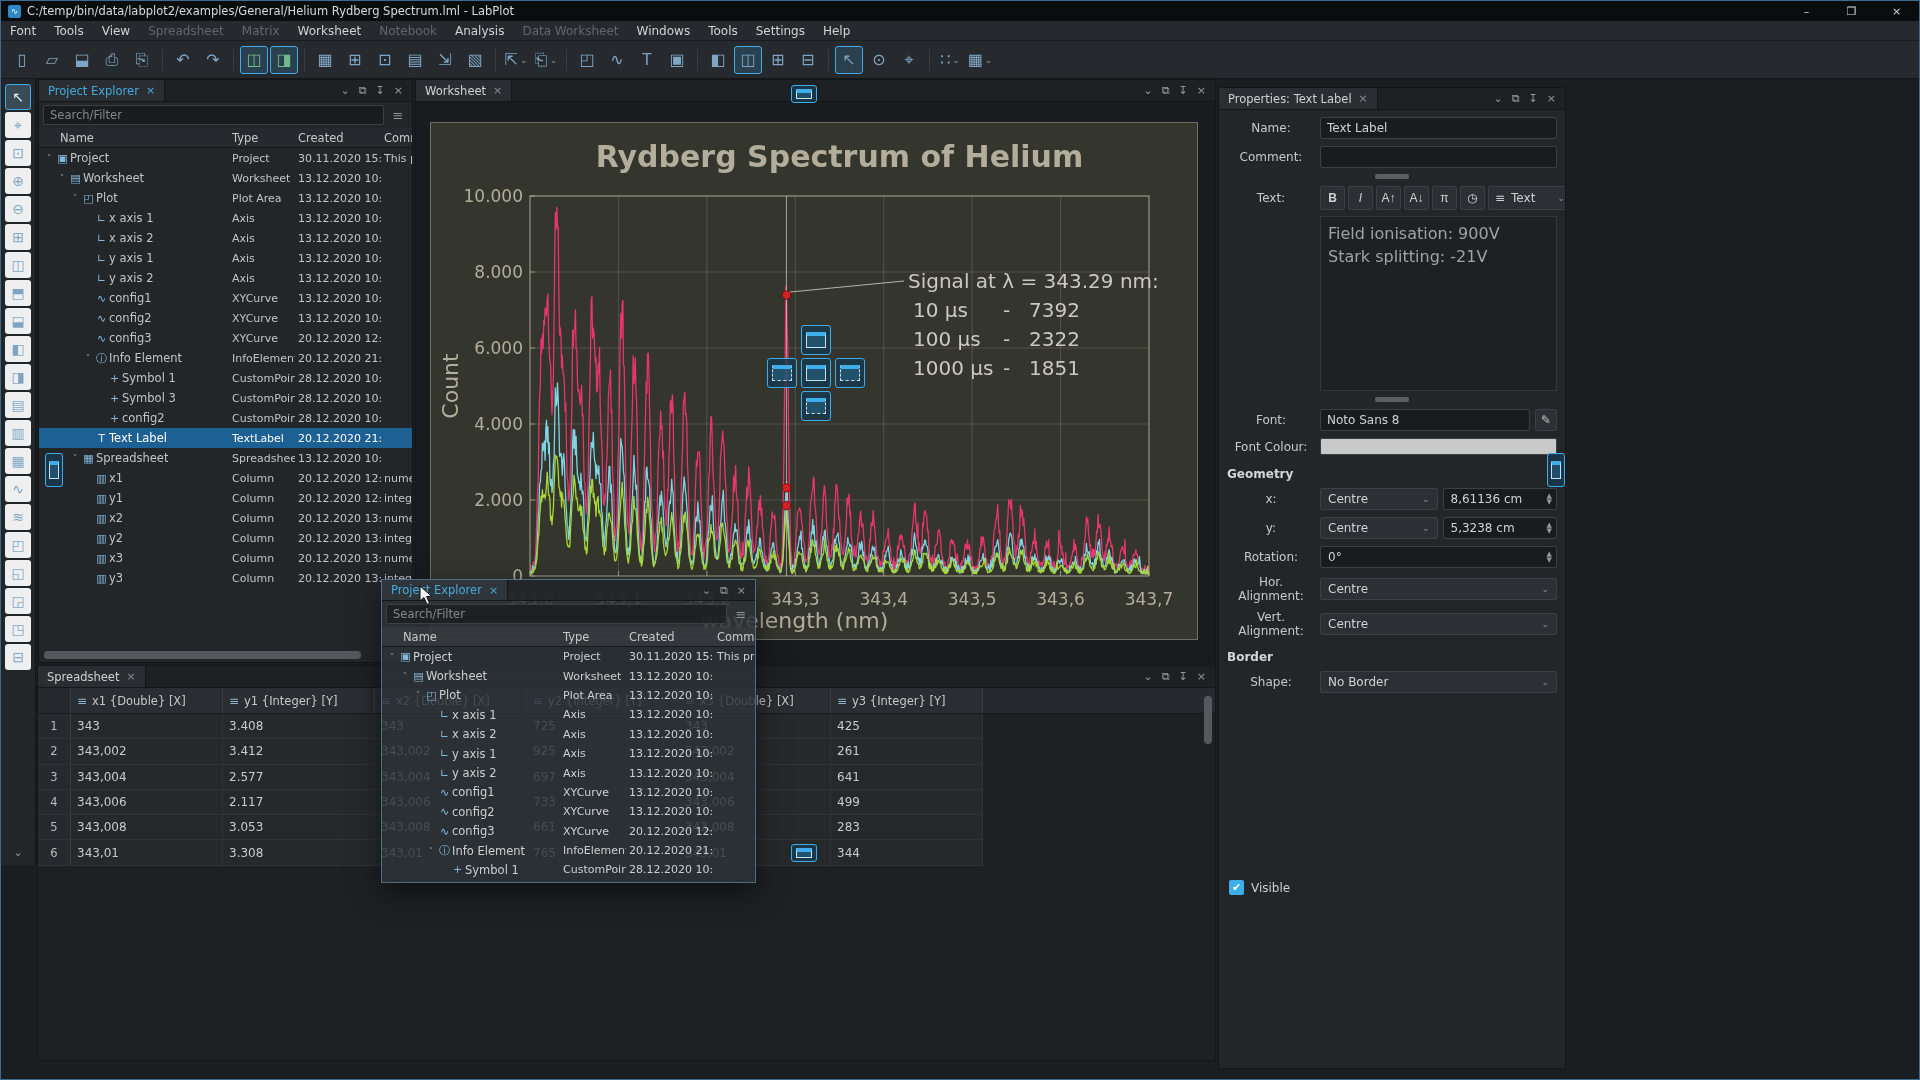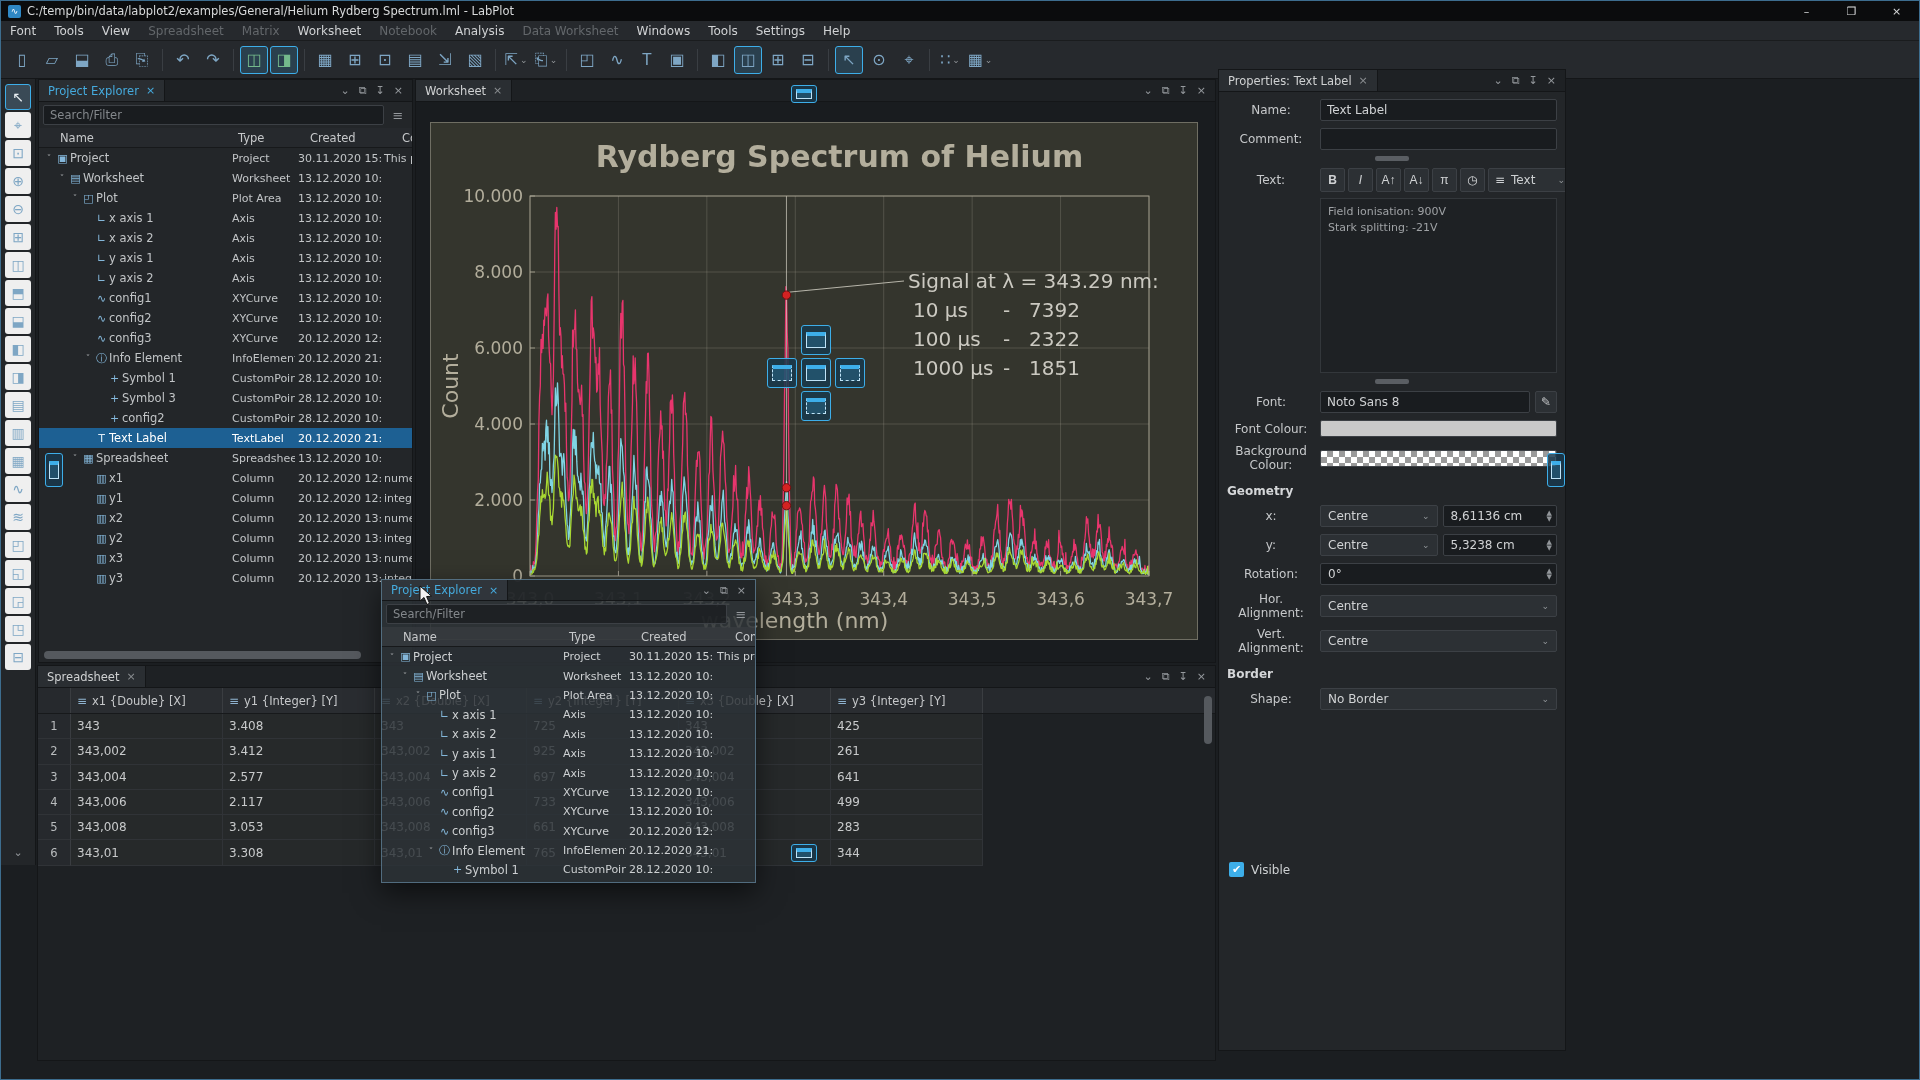--- a/index.html
+++ b/index.html
@@ -53,21 +53,21 @@
     color:#95999d; font-size:11px; }
 
   
   #explorer-dock { left:37px; top:78px; width:375px; height:584px; }
   .search-row { height:26px; display:flex; align-items:center; gap:4px; padding:2px 4px; }
   .search-input { flex:1; height:20px; background:#191c1f; border:1px solid #3c4045; border-radius:2px;
     color:#c8cacb; font-size:11.5px; padding:0 6px; font-family:"DejaVu Sans",sans-serif; }
   .search-input::placeholder { color:#84888c; }
   .filter-btn { width:20px; text-align:center; color:#95999d; font-size:13px; }
   .tree-header, .tree-row { display:grid; grid-template-columns:190px 66px 86px 1fr; align-items:center; }
-  .tree-header { height:20px; background:#26292d; border-bottom:1px solid #17191b; color:#c6c8ca; font-size:11.5px;gap:6px; }
+  .tree-header { height:20px; background:#26292d; border-bottom:1px solid #17191b; color:#c6c8ca; font-size:11.5px; }
   .tree-header > div { padding-left:3px; overflow:hidden; white-space:nowrap; }
   .tree-header > div:first-child { padding-left:21px; }
   .tree-row { height:20px; font-size:11.5px; color:#c2c5c7; }
   .tree-row.selected { background:#1d6093; color:#ffffff; }
   .tr-name { display:flex; align-items:center; overflow:hidden; white-space:nowrap; }
   .tr-chev { width:12px; flex:0 0 12px; color:#9a9da0; font-size:9px; text-align:center; }
   .tr-ico  { width:15px; flex:0 0 15px; color:#84b7da; font-size:11px; text-align:center; }
   .tree-row.selected .tr-ico, .tree-row.selected .tr-chev { color:#dceaf5; }
   .tr-label { overflow:hidden; text-overflow:ellipsis; }
   .tr-cell { overflow:hidden; white-space:nowrap; padding-left:3px; font-size:11px; }
@@ -89,36 +89,36 @@
   .sh-cell .ico { color:#8fb3cf; font-size:12px; }
   .sh-fill { flex:1; background:#26292d; }
   .sheet-row { display:flex; height:25.3px; }
   .sr-num { width:33px; background:#26292d; border-right:1px solid #3a3d41; border-bottom:1px solid #303337;
     display:flex; align-items:center; justify-content:center; color:#b9bcbe; font-size:11.5px; }
   .sr-cell { width:152px; border-right:1px solid #303337; border-bottom:1px solid #303337;
     display:flex; align-items:center; padding-left:6px; font-size:12px; color:#c8cacb; background:#26292a; }
   .vscroll { position:absolute; right:3px; top:30px; width:8px; height:48px; background:#55595e; border-radius:4px; }
 
   
-  #properties-dock { left:1217px; top:68px; width:348px; height:982px; }
+  #properties-dock { left:1217px; top:86px; width:348px; height:982px; }
   .prop-body { position:absolute; left:0; top:22px; right:0; bottom:0; overflow:hidden; }
   .prow { display:flex; align-items:center; margin:7px 8px 0 8px; gap:5px; }
   .plabel { width:88px; flex:0 0 88px; font-size:12px; color:#c6c8ca;text-align:center; }
   .pinput { flex:1; height:22px; background:#191c1f; border:1px solid #3c4045; border-radius:2px;
     color:#d0d2d4; font-size:12px; padding:0 6px; font-family:"DejaVu Sans",sans-serif; }
   .grip { width:34px; height:5px; background:#5a5e63; border-radius:2px; margin:6px auto 0 auto; }
   .fmt-bar { flex:1; display:flex; gap:3px; align-items:center; }
   .fmt-btn { width:25px; height:24px; background:#2c3034; border:1px solid #3c4045; border-radius:2px;
     color:#d0d2d4; font-size:12px; display:flex; align-items:center; justify-content:center; }
   .fmt-btn.b { font-weight:bold; } .fmt-btn.i { font-style:italic; }
   .mode-combo { margin-left:auto; height:24px; min-width:84px; background:#2c3034; border:1px solid #3c4045;
     border-radius:2px; display:flex; align-items:center; gap:6px; padding:0 6px; font-size:12px; }
   .mode-combo .caret, .combo .caret { margin-left:auto; font-size:9px; color:#93979b; }
   .text-editor { margin:6px 8px 0 101px; height:175px; background:#1e2124; border:1px solid #33373b;
-    color:#9fa2a5; font-size:11px; padding:5px 7px; line-height:1.45; white-space:pre-line; }
+    color:#9fa2a5; font-size:16px; padding:5px 7px; line-height:1.45; white-space:pre-line; }
   .combo { flex:1; height:22px; background:#2c3034; border:1px solid #3c4045; border-radius:2px;
     display:flex; align-items:center; padding:0 7px; font-size:12px; color:#d0d2d4; }
   .spin { flex:1; height:22px; background:#191c1f; border:1px solid #3c4045; border-radius:2px;
     display:flex; align-items:center; padding:0 4px 0 7px; font-size:12px; color:#d0d2d4; }
   .spin .arrows { margin-left:auto; display:flex; flex-direction:column; line-height:6px; color:#93979b; font-size:7px; }
   .swatch { flex:1; height:17px; border:1px solid #3c4045; border-radius:2px; }
   .swatch.grey { background:#c9c9c9; }
   .swatch.checker { background-color:#fff;
     background-image:linear-gradient(45deg,#9a9a9a 25%,transparent 25%,transparent 75%,#9a9a9a 75%),
                      linear-gradient(45deg,#9a9a9a 25%,transparent 25%,transparent 75%,#9a9a9a 75%);
@@ -802,24 +802,20 @@
       <div class="grip"></div>
       <div class="prow">
         <span class="plabel">Font:</span>
         <input class="pinput" value="Noto Sans 8" style="">
         <div class="small-btn">✎</div>
       </div>
       <div class="prow">
         <span class="plabel">Font Colour:</span>
         <div class="swatch grey"></div>
       </div>
-      <div class="prow">
-        <span class="plabel">Background Colour:</span>
-        <div class="swatch checker"></div>
-      </div>
       <div class="sec-header">Geometry</div>
       <div class="prow">
         <span class="plabel">x:</span>
         <div class="combo" style="max-width:118px">
           <span>Centre</span>
             <span class="caret">⌄</span>
         </div>
         <div class="spin">
           <span>8,61136 cm</span>
           <span class="arrows">

